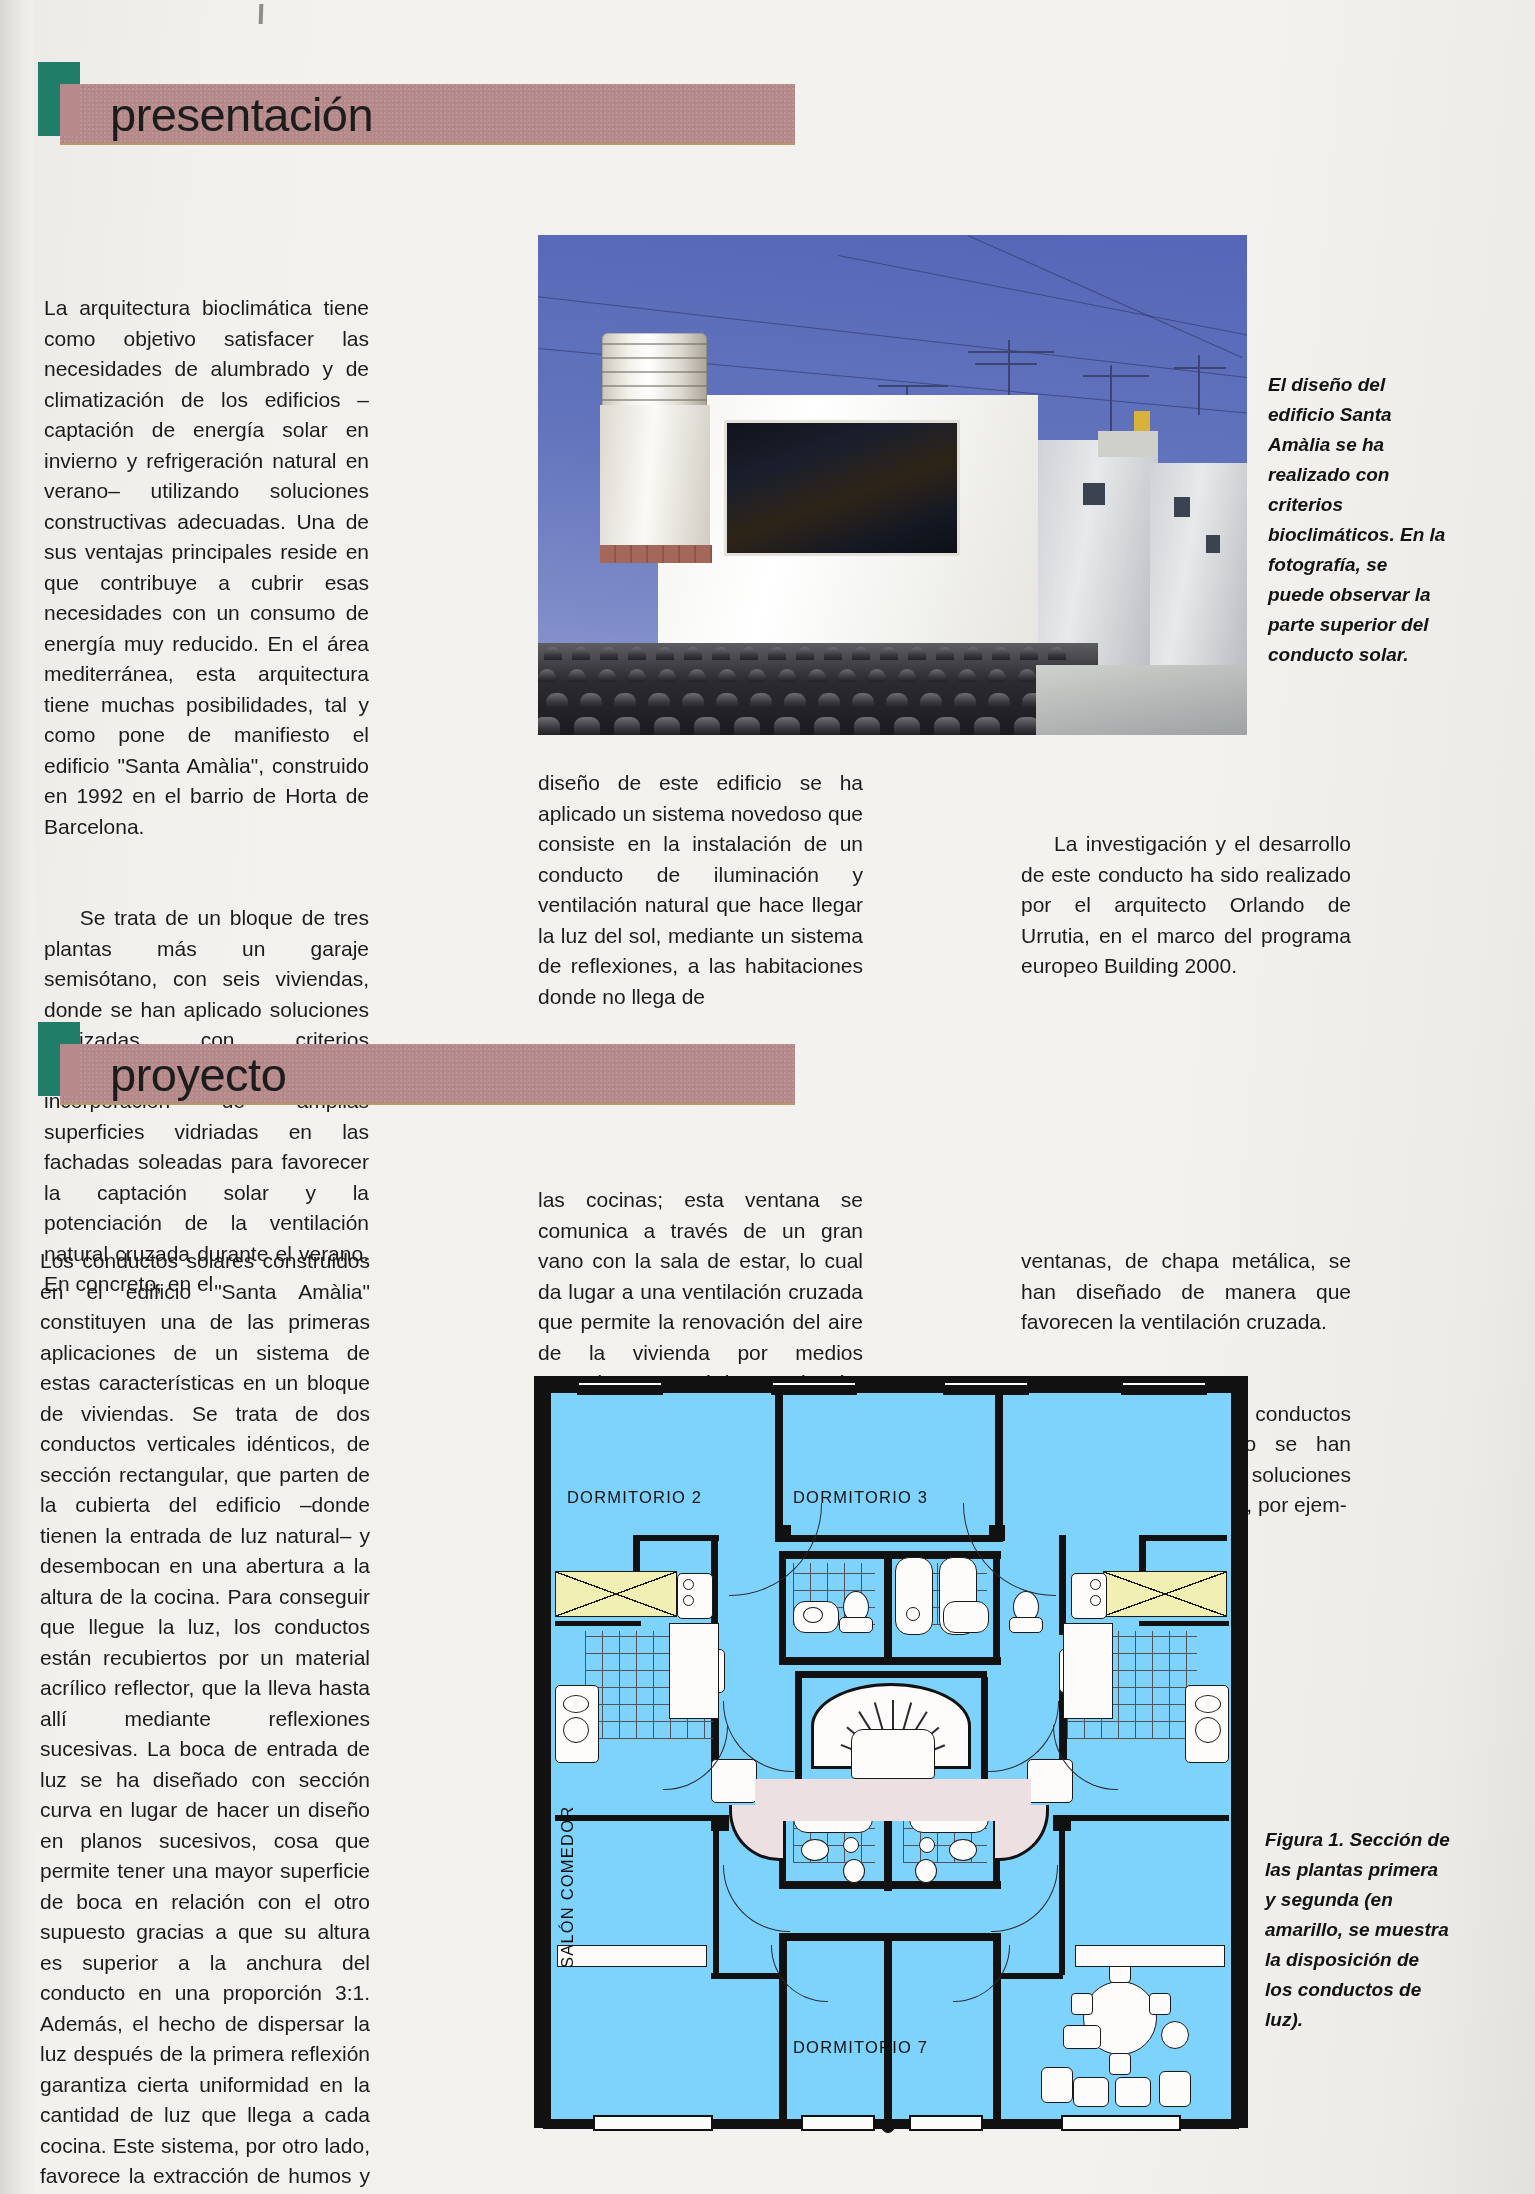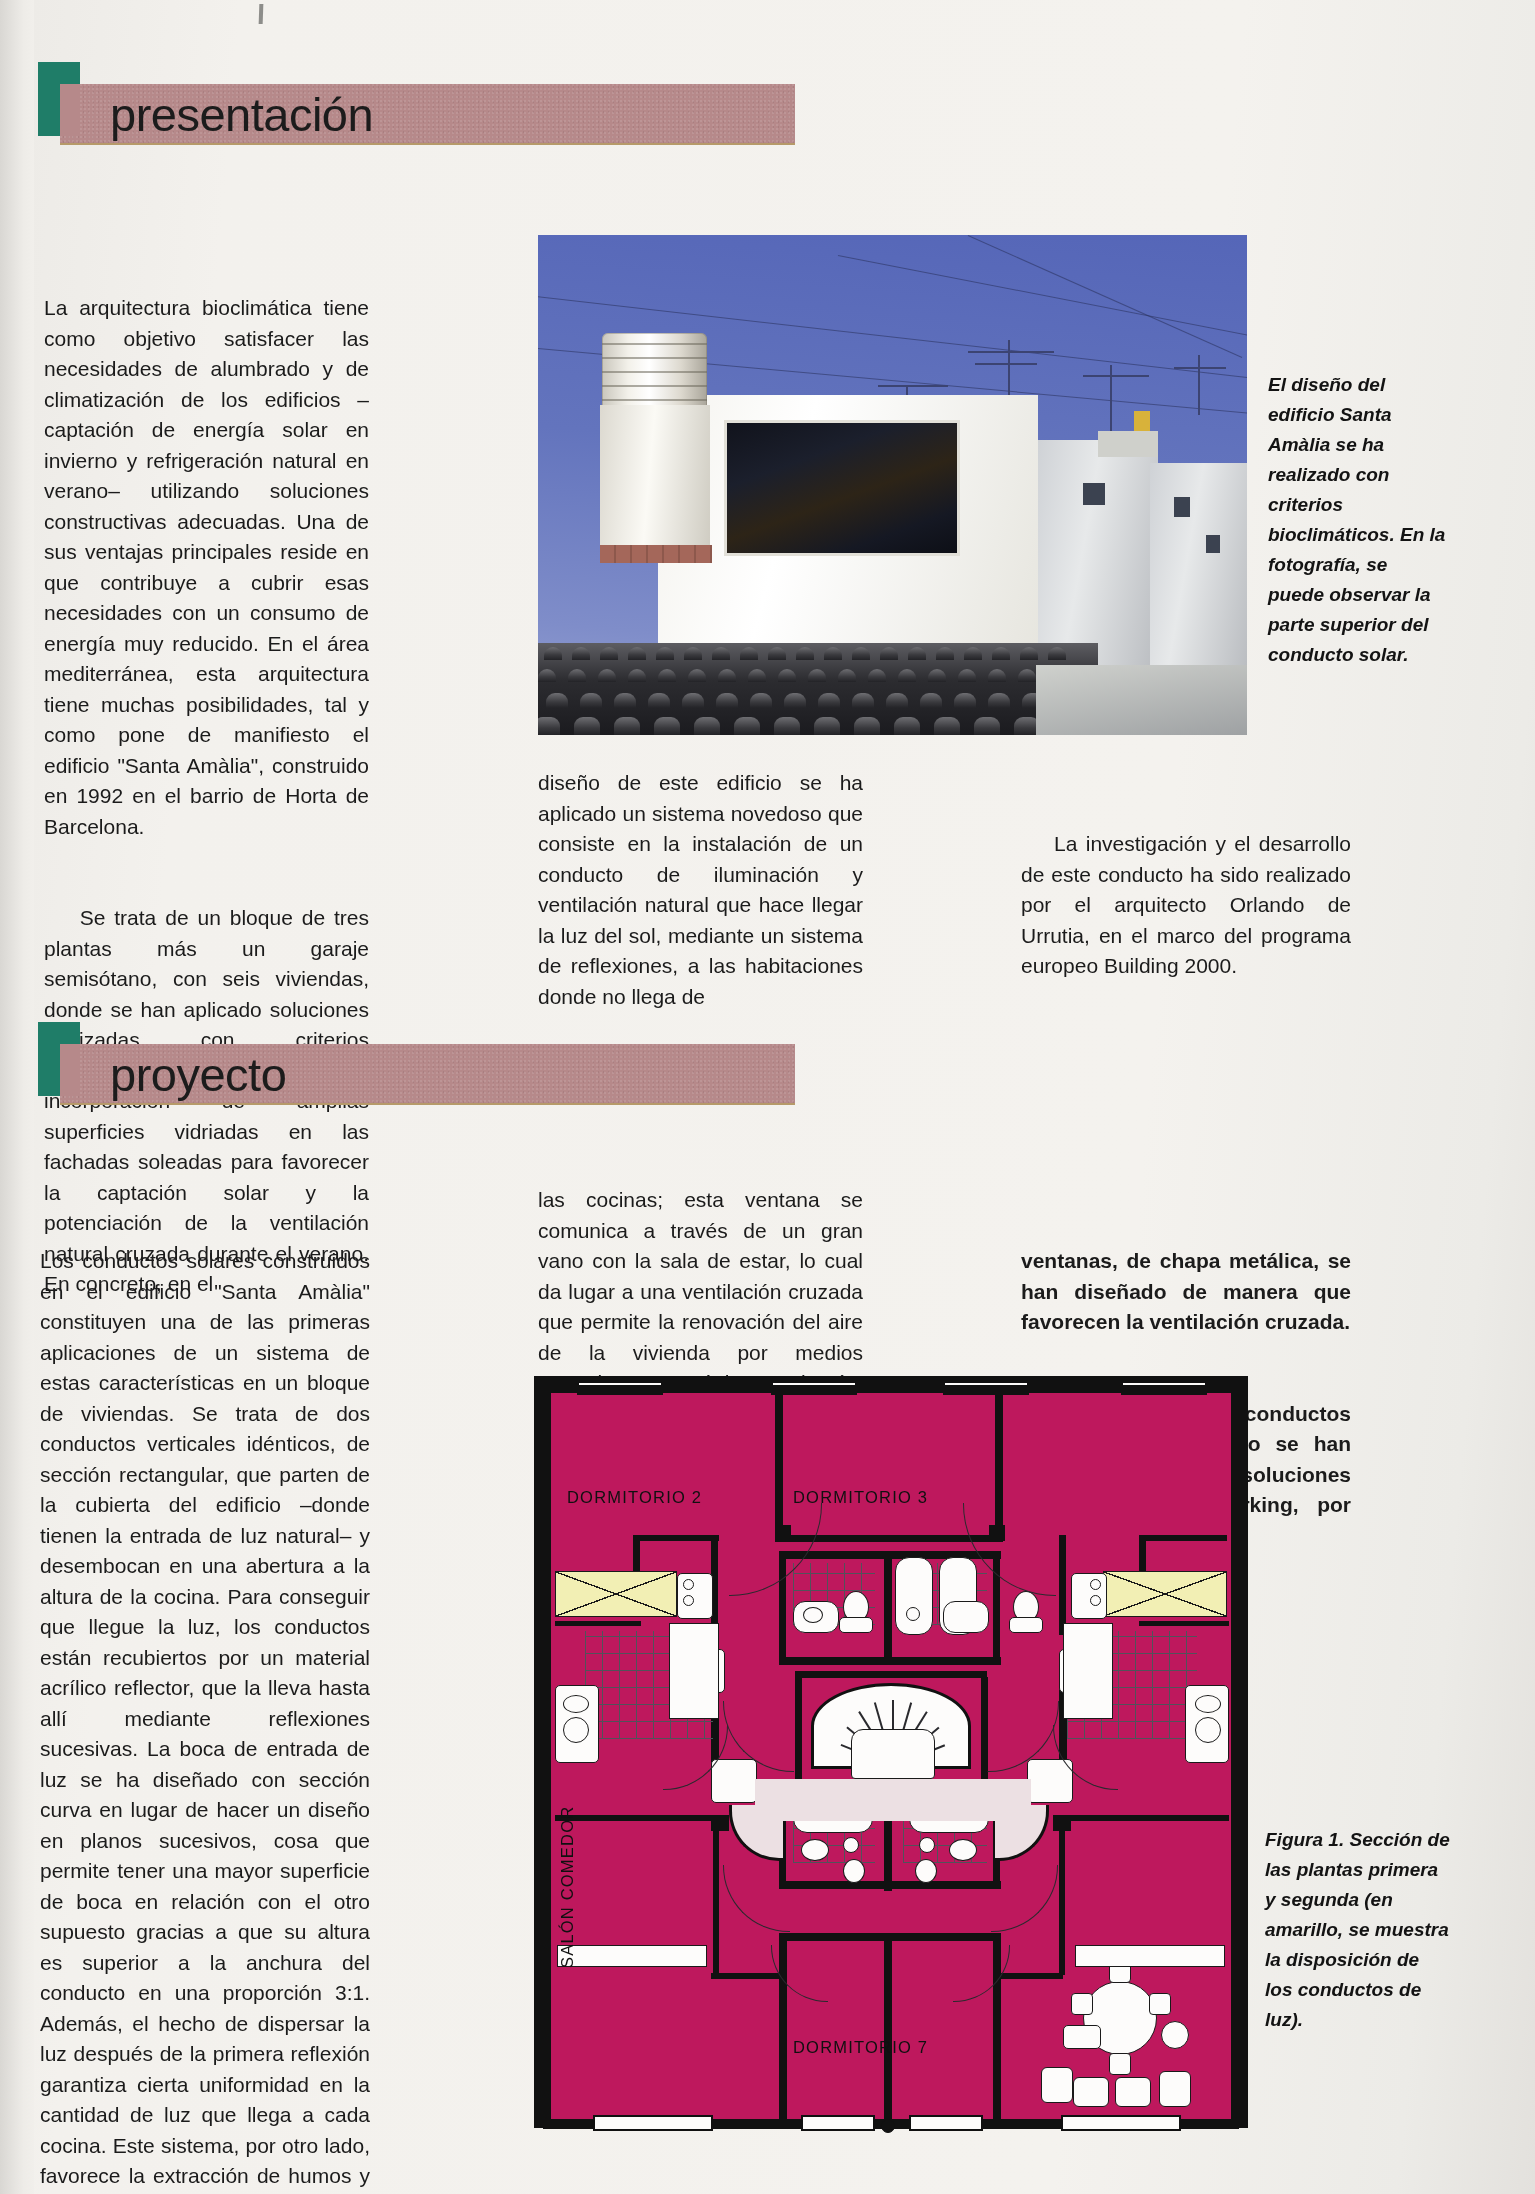--- a/index.html
+++ b/index.html
@@ -183,21 +183,21 @@
   
   .plan {
     position: absolute;
     background: #ffffff;
     border: 9px solid #111111;
     box-sizing: border-box;
   }
   .plan-inner {
     position: absolute;
     inset: 0;
-    background: #be185d;
+    background: #7dd3fc;
   }
   .wall { position: absolute; background: #111; }
   .thin { position: absolute; background: #33333a; }
   .room { position: absolute; background: #ece0e3; }
   .white { position: absolute; background: #fdfcfb; }
   .yellowduct {
     position: absolute;
     background: #f2efb4;
     border: 1.5px solid #1a1a1a;
     box-sizing: border-box;
@@ -439,21 +439,21 @@
     <div class="head-label">proyecto</div>
   </div>
 
   <div class="col" style="left:40px; top:1185px; width:330px;">
     <p>Los conductos solares construidos en el edificio "Santa Amàlia" constituyen una de las primeras aplicaciones de un sistema de estas características en un bloque de viviendas. Se trata de dos conductos verticales idénticos, de sección rectangular, que parten de la cubierta del edificio –donde tienen la entrada de luz natural– y desembocan en una abertura a la altura de la cocina. Para conseguir que llegue la luz, los conductos están recubiertos por un material acrílico reflector, que la lleva hasta allí mediante reflexiones sucesivas. La boca de entrada de luz se ha diseñado con sección curva en lugar de hacer un diseño en planos sucesivos, cosa que permite tener una mayor superficie de boca en relación con el otro supuesto gracias a que su altura es superior a la anchura del conducto en una proporción 3:1. Además, el hecho de dispersar la luz después de la primera reflexión garantiza cierta uniformidad en la cantidad de luz que llega a cada cocina. Este sistema, por otro lado, favorece la extracción de humos y olores, gracias a que incorpora un conducto independiente de ventilación forzada.</p>
     
   </div>
 
   <div class="col" style="left:538px; top:1185px; width:325px;">las cocinas; esta ventana se comunica a través de un gran vano con la sala de estar, lo cual da lugar a una ventilación cruzada que permite la renovación del aire de la vivienda por medios naturales y mecánicos. Además, los antepechos de las</div>
 
-  <div class="col" style="left:1021px; top:1185px; width:330px;font-weight:bold;">
+  <div class="col" style="left:1021px; top:1185px; width:330px;">
     <p>ventanas, de chapa metálica, se han diseñado de manera que favorecen la ventilación cruzada.</p>
     <p>    Además de los conductos solares, en el edificio se han incorporado otras soluciones bioclimáticas. El parking, por ejem-</p>
   </div>
 
   <div class="plan" style="left:534px; top:1376px; width:714px; height:752px;">
     <div class="plan-inner">
 
       <div class="white" style="left:34px; top:-4px; width:86px; height:14px; border:2px solid #111; box-sizing:border-box;"></div>
       <div class="white" style="left:228px; top:-4px; width:86px; height:14px; border:2px solid #111; box-sizing:border-box;"></div>
       <div class="white" style="left:400px; top:-4px; width:86px; height:14px; border:2px solid #111; box-sizing:border-box;"></div>

